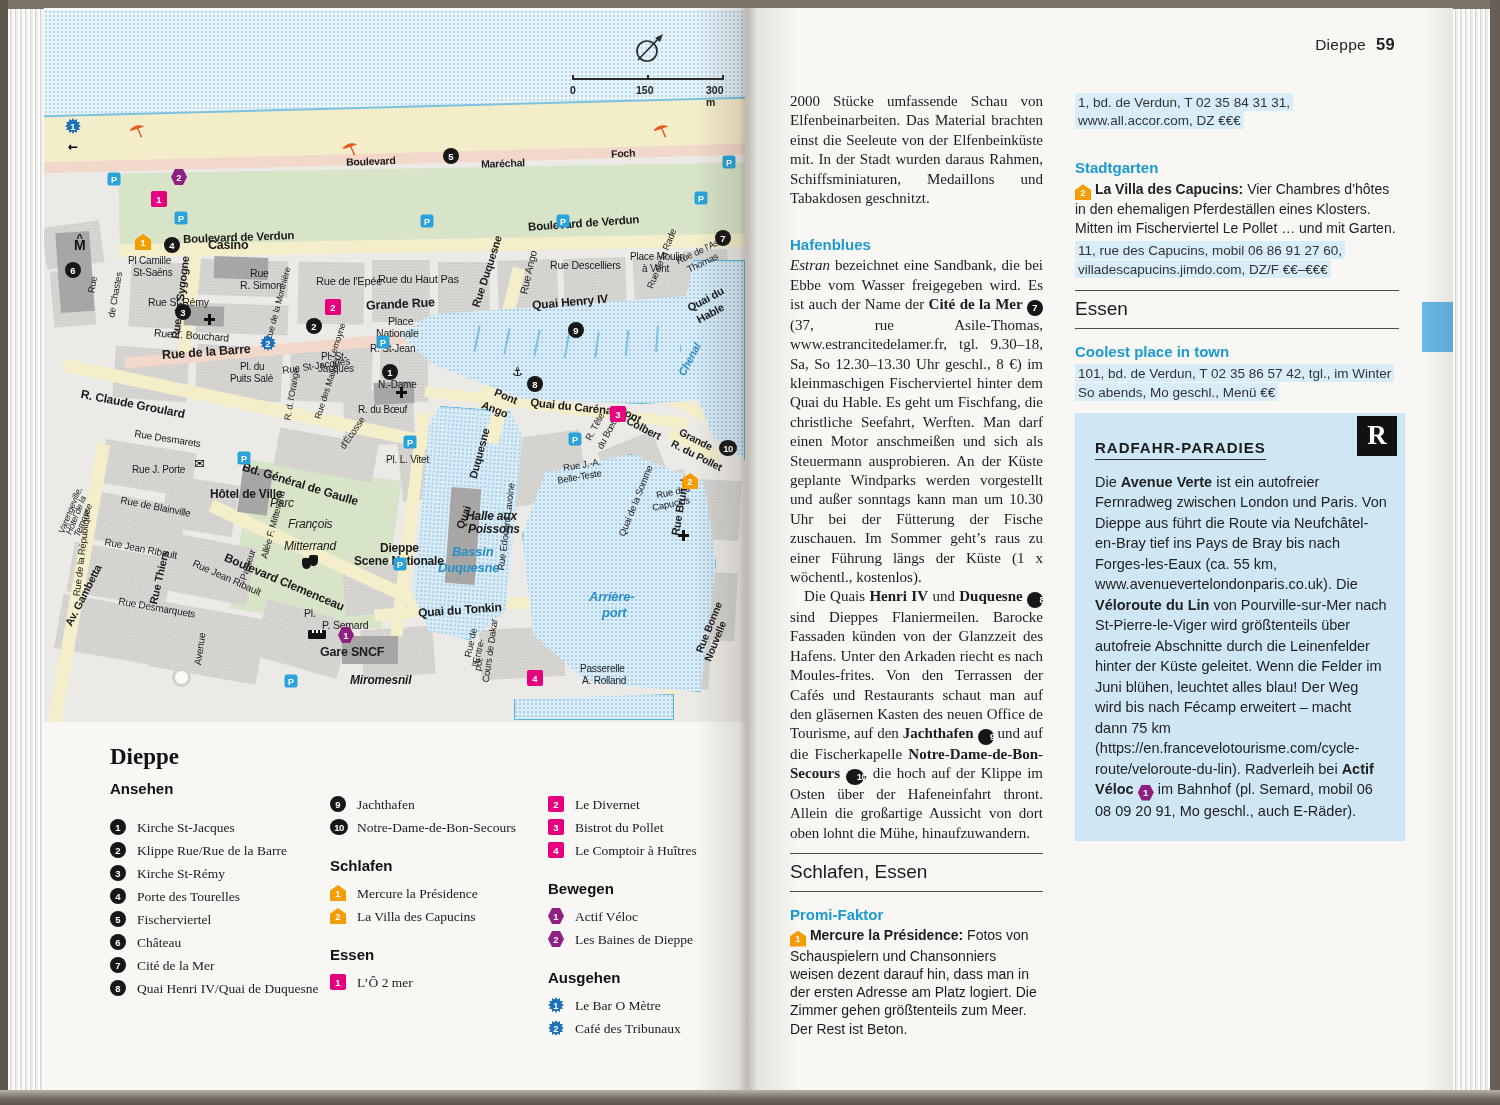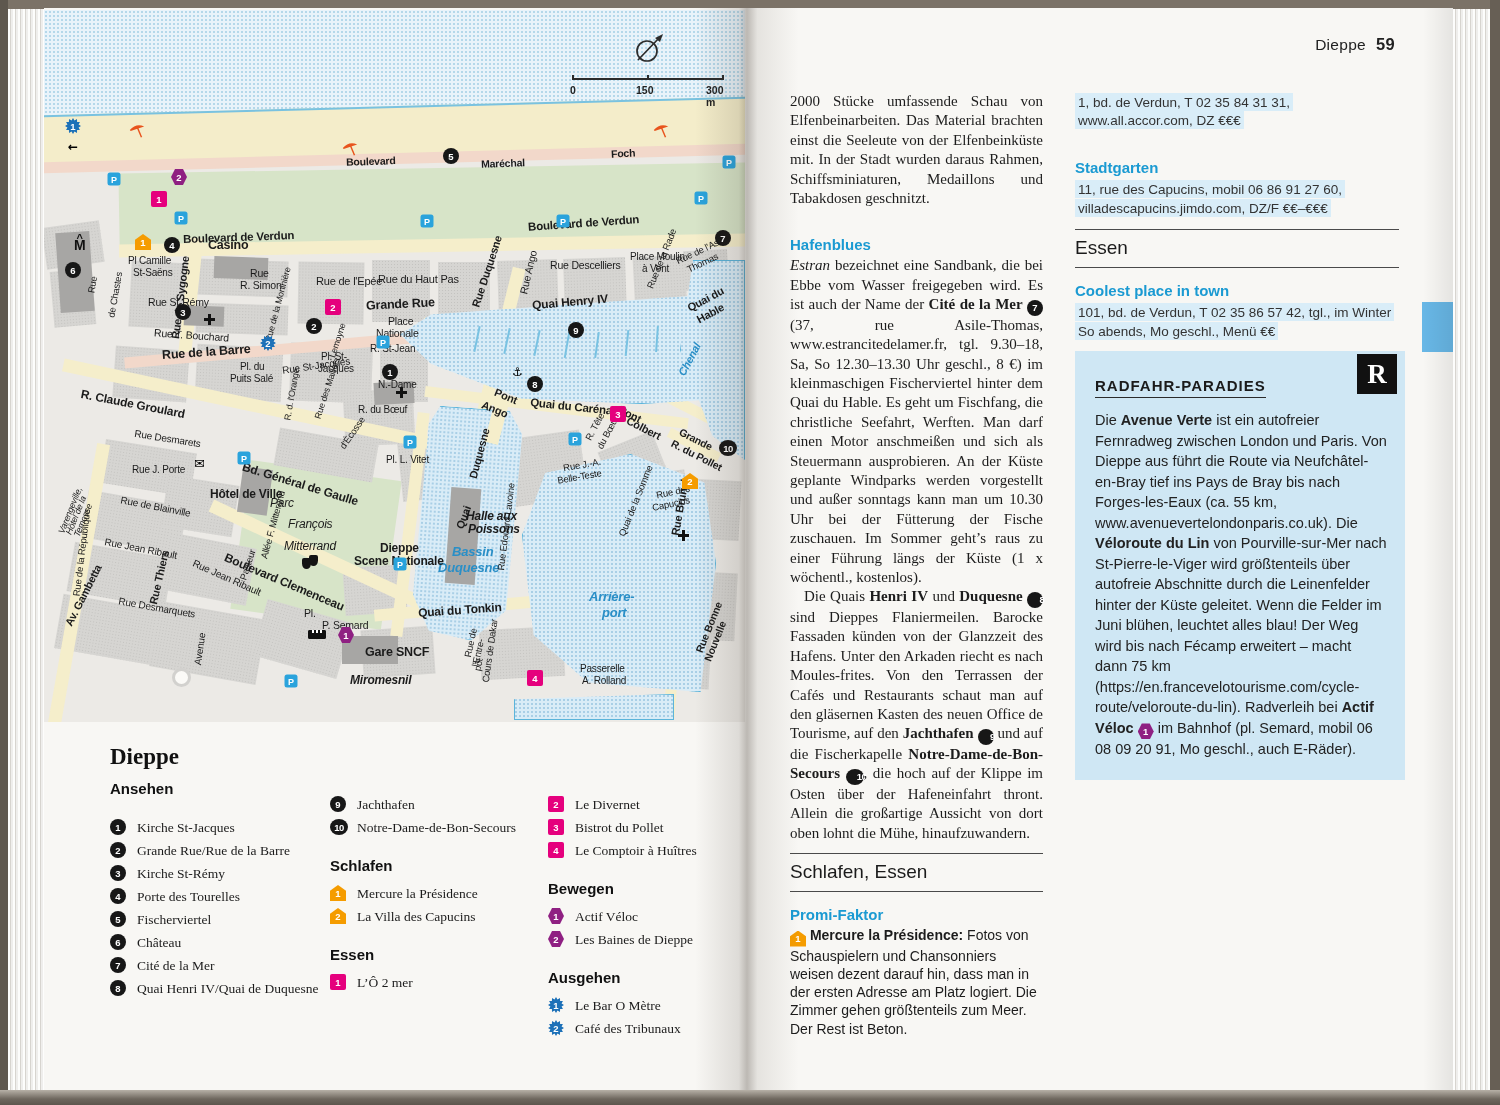--- a/index.html
+++ b/index.html
@@ -324,21 +324,21 @@
         <span class="mlb b" style="left: 336px; top: 532px; font-size: 12px;">Dieppe</span>
         <span class="mlb b" style="left: 310px; top: 545px; font-size: 12px;">Scene Nationale</span>
         <span class="mlb b" style="left: 374px; top: 594px; font-size: 12px; transform: rotate(-4deg);">Quai  du  Tonkin</span>
         <span class="mlb" style="left: 412px; top: 628px; font-size: 9.5px; transform: rotate(-78deg);">Rue de</span>
         <span class="mlb" style="left: 420px; top: 638px; font-size: 9.5px; transform: rotate(-78deg);">l'Entre-</span>
         <span class="mlb" style="left: 428px; top: 650px; font-size: 9.5px; transform: rotate(-78deg);">pôt</span>
         <span class="mlb" style="left: 414px; top: 636px; font-size: 9.5px; transform: rotate(-82deg);">Cours de Dakar</span>
         <span class="mlb" style="left: 536px; top: 654px; font-size: 10px;">Passerelle</span>
         <span class="mlb" style="left: 538px; top: 666px; font-size: 10px;">A. Rolland</span>
         <span class="mlb b i" style="left: 306px; top: 664px; font-size: 12px;">Miromesnil</span>
-        <span class="mlb b" style="left: 276px; top: 636px; font-size: 12.5px; margin-left: 45px;">Gare SNCF</span>
+        <span class="mlb b" style="left: 276px; top: 636px; font-size: 12.5px;">Gare SNCF</span>
         <span class="mlb" style="left: 278px; top: 610px; font-size: 10.5px;">P. Semard</span>
         <span class="mlb" style="left: 260px; top: 598px; font-size: 10.5px;">Pl.</span>
         <span class="mlb b" style="left: 176px; top: 566px; font-size: 12px; transform: rotate(23deg);">Boulevard Clemenceau</span>
         <span class="mlb b" style="left: 196px; top: 468px; font-size: 12px; transform: rotate(17deg);">Bd. Général de Gaulle</span>
         <span class="mlb i" style="left: 226px; top: 487px; font-size: 12px;">Parc</span>
         <span class="mlb i" style="left: 244px; top: 508px; font-size: 12px;">François</span>
         <span class="mlb i" style="left: 240px; top: 530px; font-size: 12px;">Mitterrand</span>
         <span class="mlb" style="left: 194px; top: 510px; font-size: 9.5px; transform: rotate(-75deg);">Allée F. Mitterand</span>
         <span class="mlb" style="left: 188px; top: 550px; font-size: 9.5px; transform: rotate(-72deg);">Pasteur</span>
         <span class="mlb b" style="left: 166px; top: 478px; font-size: 12px;">Hôtel de Ville</span>
@@ -400,21 +400,21 @@
         <span class="mk mk-g mm" style="position: absolute; left: 224px; top: 333px;">2</span>
       </div>
   </div>
 
   <div id="legend">
     <div class="lg-title">Dieppe</div>
     <div id="legend-cols">
         <div class="lg-col" style="left: 66px; top: 57px; width: 215px;">
           <div class="lg-h first">Ansehen</div>
           <div class="lg-item"><span class="mk mk-c">1</span><span>Kirche St-Jacques</span></div>
-          <div class="lg-item"><span class="mk mk-c">2</span><span>Grande Rue/Rue de la Barre</span></div>
+          <div class="lg-item"><span class="mk mk-c">2</span><span>Klippe Rue/Rue de la Barre</span></div>
           <div class="lg-item"><span class="mk mk-c">3</span><span>Kirche St-Rémy</span></div>
           <div class="lg-item"><span class="mk mk-c">4</span><span>Porte des Tourelles</span></div>
           <div class="lg-item"><span class="mk mk-c">5</span><span>Fischerviertel</span></div>
           <div class="lg-item"><span class="mk mk-c">6</span><span>Château</span></div>
           <div class="lg-item"><span class="mk mk-c">7</span><span>Cité de la Mer</span></div>
           <div class="lg-item"><span class="mk mk-c">8</span><span>Quai Henri IV/Quai de Duquesne</span></div>
           <div style="height: 2px;"></div>
         </div>
         <div class="lg-col" style="left: 286px; top: 70px; width: 205px;">
           <div class="lg-item"><span class="mk mk-c">9</span><span>Jachthafen</span></div>
@@ -457,20 +457,21 @@
     <p style="margin:0;"><i>Estran</i><span> bezeichnet eine Sandbank, die bei Ebbe vom Wasser freigegeben wird. Es ist auch der Name der </span><b>Cité de la Mer</b><span> </span><span class="mk mk-c">7</span><span> (37, rue Asile-Thomas, www.estrancitedelamer.fr, tgl. 9.30–18, Sa, So 12.30–13.30 Uhr geschl., 8 €) im kleinmaschigen Fischerviertel hinter dem Quai du Hable. Es geht um Fischfang, die christliche Seefahrt, Werften. Man darf einen Motor anschmeißen und sich als Steuermann ausprobieren. An der Küste geplante Windparks werden vorgestellt und außer sonntags kann man um 10.30 Uhr bei der Fütterung der Fische zuschauen. Im Sommer geht’s raus zu einer Führung längs der Küste (1 x wöchentl., kostenlos).</span></p>
     <p style="margin:0;text-indent:14px;"><span>Die Quais </span><b>Henri IV</b><span> und </span><b>Duquesne</b><span> </span><span class="mk mk-c">8</span><span> sind Dieppes Flaniermeilen. Barocke Fassaden künden von der Glanzzeit des Hafens. Unter den Arkaden riecht es nach Moules-frites. Von den Terrassen der Cafés und Restaurants schaut man auf den gläsernen Kasten des neuen Office de Tourisme, auf den </span><b>Jachthafen</b><span> </span><span class="mk mk-c">9</span><span> und auf die Fischerkapelle </span><b>Notre-Dame-de-Bon-Secours</b><span> </span><span class="mk mk-c mk-wide">10</span><span>, die hoch auf der Klippe im Osten über der Hafeneinfahrt thront. Allein die großartige Aussicht von dort oben lohnt die Mühe, hinaufzuwandern.</span></p>
     <div class="sect">Schlafen, Essen</div>
     <div class="blue-h" style="margin-top:14px;">Promi-Faktor</div>
     <p class="listing" style="margin:0;"><span class="mk mk-h">1</span><span> </span><b>Mercure la Présidence:</b><span> Fotos von Schauspielern und Chansonniers weisen dezent darauf hin, dass man in der ersten Adresse am Platz logiert. Die Zimmer gehen größtenteils zum Meer. Der Rest ist Beton.</span></p>
   </div>
 
   <div class="colB">
     <p class="addr" style="margin:0;"><span>1, bd. de Verdun, T 02 35 84 31 31, www.all.accor.com, DZ €€€</span></p>
     <div class="blue-h">Stadtgarten</div>
+    <p class="listing" style="margin:0;"><span class="mk mk-h">2</span><span> </span><b>La Villa des Capucins:</b><span> Vier Chambres d’hôtes in den ehemaligen Pferdeställen eines Klosters. Mitten im Fischerviertel Le Pollet … und mit Garten.</span></p>
     <p class="addr" style="margin:4px 0 0;"><span>11, rue des Capucins, mobil 06 86 91 27 60, villadescapucins.jimdo.com, DZ/F €€–€€€</span></p>
     <div class="sect">Essen</div>
     <div class="blue-h" style="margin-top:14px;">Coolest place in town</div>
     <p class="addr" style="margin:4px 0 0;"><span>101, bd. de Verdun, T 02 35 86 57 42, tgl., im Winter So abends, Mo geschl., Menü €€</span></p>
     <div class="infobox">
       <div class="ib-badge">R</div>
       <div class="ib-title">RADFAHR-PARADIES</div>
       <div class="ib-body"><span>Die </span><b>Avenue Verte</b><span> ist ein autofreier Fernradweg zwischen London und Paris. Von Dieppe aus führt die Route via Neufchâtel-en-Bray tief ins Pays de Bray bis nach Forges-les-Eaux (ca. 55 km, www.avenuevertelondonparis.co.uk). Die </span><b>Véloroute du Lin</b><span> von Pourville-sur-Mer nach St-Pierre-le-Viger wird größtenteils über autofreie Abschnitte durch die Leinenfelder hinter der Küste geleitet. Wenn die Felder im Juni blühen, leuchtet alles blau! Der Weg wird bis nach Fécamp erweitert – macht dann 75 km (https://en.francevelotourisme.com/cycle-route/veloroute-du-lin). Radverleih bei </span><b>Actif Véloc</b><span> </span><span class="mk mk-x">1</span><span> im Bahnhof (pl. Semard, mobil 06 08 09 20 91, Mo geschl., auch E-Räder).</span></div>
     </div>
   </div>

